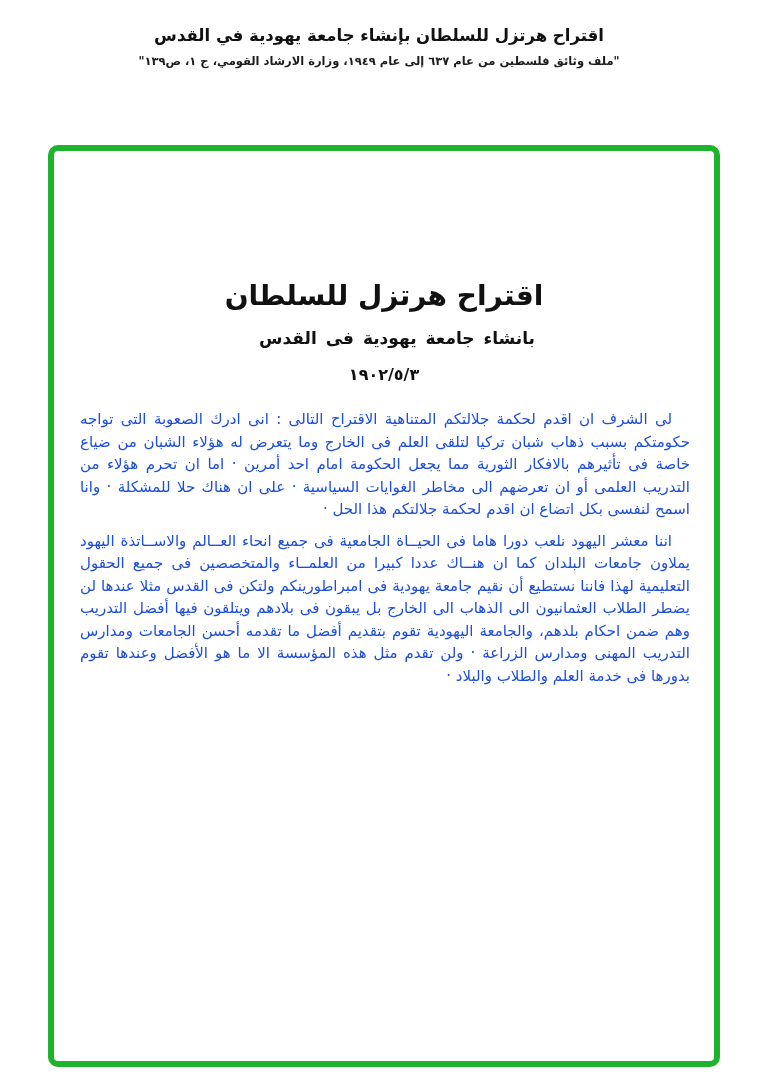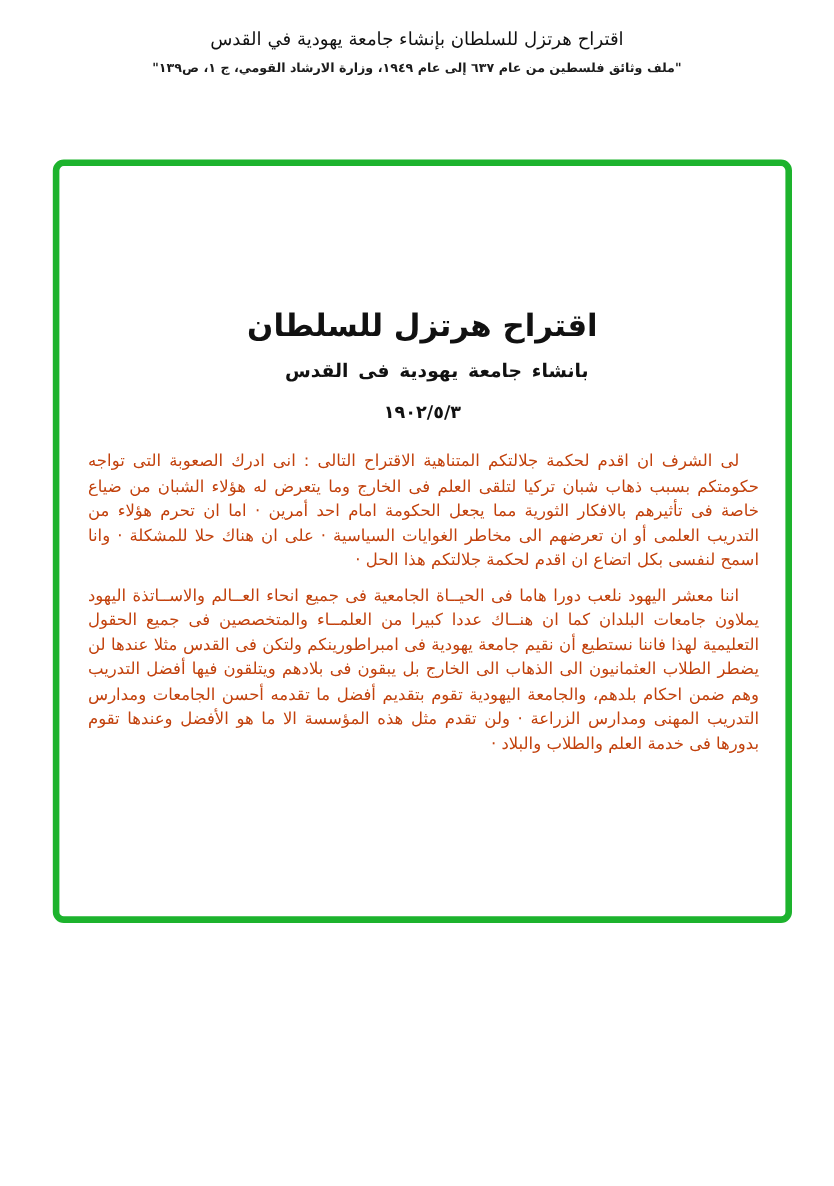--- a/index.html
+++ b/index.html
@@ -18,35 +18,35 @@
   .page-header {
     position: absolute;
     top: 26px;
     left: 0;
     width: 758px;
     direction: rtl;
     text-align: center;
   }
   .page-header .title {
     font-size: 16.5px;
-    font-weight: normal;
+    font-weight: bold;
     letter-spacing: 0.2px;
   }
   .page-header .source {
     margin-top: 9px;
     font-size: 11.5px;
     font-weight: bold;
     color: #1c1c1c;
   }
   .frame {
     position: absolute;
     left: 48px;
     top: 145px;
     width: 672px;
-    height: 694px;
+    height: 922px;
     box-sizing: border-box;
     border: 6px solid var(--frame, #1db32d);
     border-radius: 10px;
     background: #ffffff;
   }
   .doc {
     direction: rtl;
     text-align: center;
   }
   .doc-title {
@@ -67,21 +67,21 @@
     font-size: 16px;
     font-weight: bold;
     letter-spacing: 1px;
   }
   .doc-body {
     margin: 24px 24px 0 26px;
     direction: rtl;
     text-align: justify;
     font-size: 15px;
     line-height: 22.5px;
-    color: #c2410c;
+    color: #1d4ed8;
   }
   .doc-body p {
     margin: 0 0 9px 0;
     text-indent: 18px;
   }
 </style>
 </head>
 <body>
 
 <header class="page-header">

